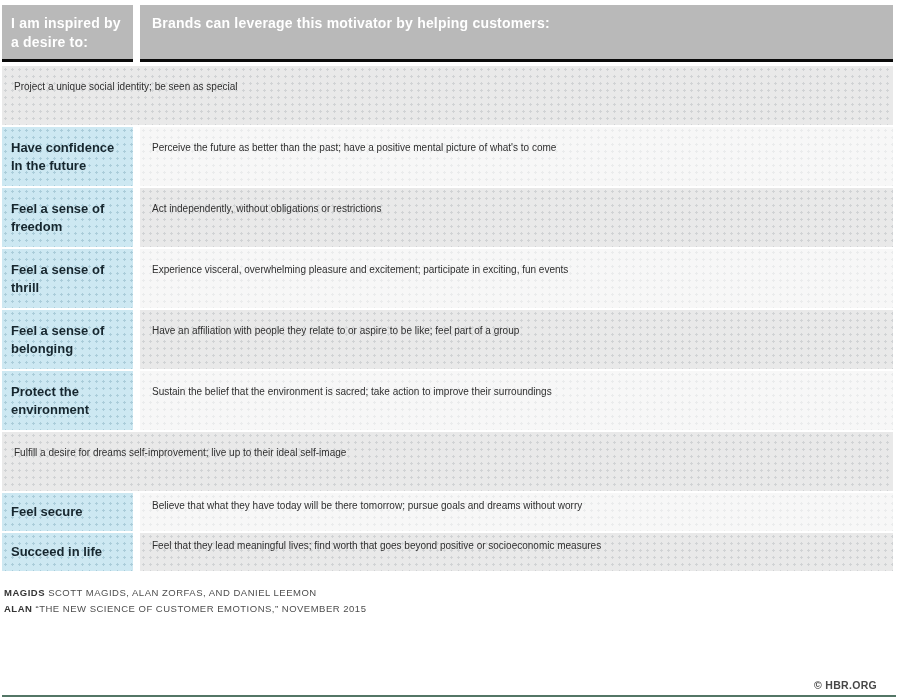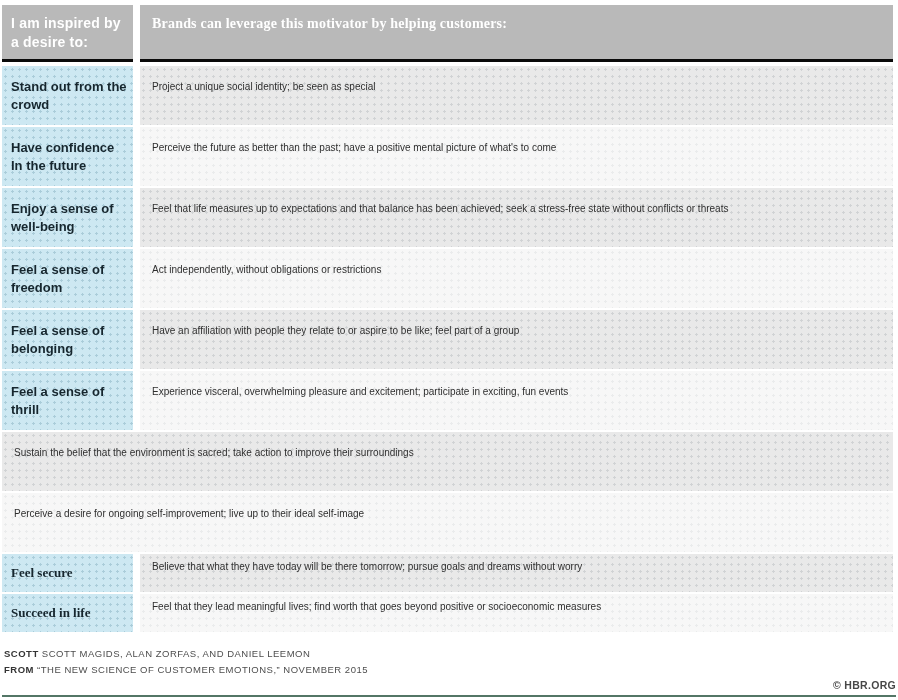--- a/index.html
+++ b/index.html
@@ -20,21 +20,21 @@
   .head-cell {
     background: #b9b9b9;
     color: #ffffff;
     font-weight: bold;
     font-size: 14px;
     line-height: 19px;
     min-height: 54px;
     letter-spacing: 0.2px;
   }
   .m-col.head-cell { padding: 9px 4px 0 9px; }
-  .d-col.head-cell { padding: 9px 36px 0 12px; font-family: Liberation Serif, serif; }
+  .d-col.head-cell { padding: 9px 36px 0 12px; }
   .head-line { display: block; }
 
   
   .divider .bar { height: 3px; background: #0a0a0a; }
 
   
   .rows { margin-top: 4px; }
   .rows .row { margin-bottom: 2px; }
   .row-tall { min-height: 59px; }
   .row-short { min-height: 38px; }
@@ -55,36 +55,36 @@
     color: #2e2e2e;
     padding: 12px 45px 8px 12px;
     background-color: #f7f7f7;
     background-image: radial-gradient(rgba(140, 150, 155, 0.12) 1px, rgba(0,0,0,0) 1.2px);
     background-size: 7px 7px;
   }
   .rows .row:nth-child(odd) .d-cell {
     background-color: #e9e9e9;
     background-image: radial-gradient(rgba(120, 130, 138, 0.22) 1px, rgba(0,0,0,0) 1.2px);
   }
-  .row-short .m-cell { padding-top: 10px; font-family: Liberation Serif, serif; }
+  .row-short .m-cell { padding-top: 10px; }
   .row-short .d-cell { padding-top: 4px; }
 
   
   .footer {
     margin: 14px 0 0 2px;
     font-size: 9.5px;
     letter-spacing: 0.5px;
     color: #4d4d4d;
     line-height: 16px;
   }
   .footer .lbl { font-weight: bold; color: #343434; }
 
   .credit {
     position: absolute;
-    right: 2px; bottom: 9px;
+    right: 21px; bottom: 9px;
     font-size: 10.5px;
     font-weight: bold;
     color: #474747;
     letter-spacing: 0.3px;
   }
   .bottom-bar {
     position: absolute;
     left: 2px; right: 2px; bottom: 3px;
     height: 2px;
     background: #537666;
@@ -103,60 +103,56 @@
     <div class="d-col head-cell">Brands can leverage this motivator by helping customers:</div>
   </div>
 
   <div class="row divider">
     <div class="m-col bar"></div>
     <div class="d-col bar"></div>
   </div>
 
   <div class="rows">
     <div class="row row-tall">
-      <div class="m-col m-cell">Stand out from the crowd</div>
       <div class="d-col d-cell">Project a unique social identity; be seen as special</div>
     </div>
     <div class="row row-tall">
       <div class="m-col m-cell">Have confidence In the future</div>
       <div class="d-col d-cell">Perceive the future as better than the past; have a positive mental picture of what's to come</div>
     </div>
     <div class="row row-tall">
-      <div class="m-col m-cell">Enjoy a sense of well-being</div>
-      <div class="d-col d-cell">Feel that life measures up to expectations and that balance has been achieved; seek a stress-free state without conflicts or threats</div>
+      <div class="m-col m-cell">Feel a sense of freedom</div>
+      <div class="d-col d-cell">Act independently, without obligations or restrictions</div>
     </div>
     <div class="row row-tall">
-      <div class="m-col m-cell">Feel a sense of freedom</div>
-      <div class="d-col d-cell">Act independently, without obligations or restrictions</div>
+      <div class="m-col m-cell">Feel a sense of thrill</div>
+      <div class="d-col d-cell">Experience visceral, overwhelming pleasure and excitement; participate in exciting, fun events</div>
     </div>
     <div class="row row-tall">
       <div class="m-col m-cell">Feel a sense of belonging</div>
       <div class="d-col d-cell">Have an affiliation with people they relate to or aspire to be like; feel part of a group</div>
     </div>
     <div class="row row-tall">
-      <div class="m-col m-cell">Feel a sense of thrill</div>
-      <div class="d-col d-cell">Experience visceral, overwhelming pleasure and excitement; participate in exciting, fun events</div>
-    </div>
-    <div class="row row-tall">
+      <div class="m-col m-cell">Protect the environment</div>
       <div class="d-col d-cell">Sustain the belief that the environment is sacred; take action to improve their surroundings</div>
     </div>
     <div class="row row-tall">
-      <div class="d-col d-cell">Perceive a desire for ongoing self-improvement; live up to their ideal self-image</div>
+      <div class="d-col d-cell">Fulfill a desire for dreams self-improvement; live up to their ideal self-image</div>
     </div>
     <div class="row row-short">
       <div class="m-col m-cell">Feel secure</div>
       <div class="d-col d-cell">Believe that what they have today will be there tomorrow; pursue goals and dreams without worry</div>
     </div>
     <div class="row row-short">
       <div class="m-col m-cell">Succeed in life</div>
       <div class="d-col d-cell">Feel that they lead meaningful lives; find worth that goes beyond positive or socioeconomic measures</div>
     </div>
   </div>
 
   <div class="footer">
-    <div><span class="lbl">SCOTT</span><span> SCOTT MAGIDS, ALAN ZORFAS, AND DANIEL LEEMON</span></div>
-    <div><span class="lbl">FROM</span><span> “THE NEW SCIENCE OF CUSTOMER EMOTIONS,” NOVEMBER 2015</span></div>
+    <div><span class="lbl">MAGIDS</span><span> SCOTT MAGIDS, ALAN ZORFAS, AND DANIEL LEEMON</span></div>
+    <div><span class="lbl">ALAN</span><span> “THE NEW SCIENCE OF CUSTOMER EMOTIONS,” NOVEMBER 2015</span></div>
   </div>
 
 </div>
 
 <div class="credit">© HBR.ORG</div>
 <div class="bottom-bar"></div>
 
 </body></html>

